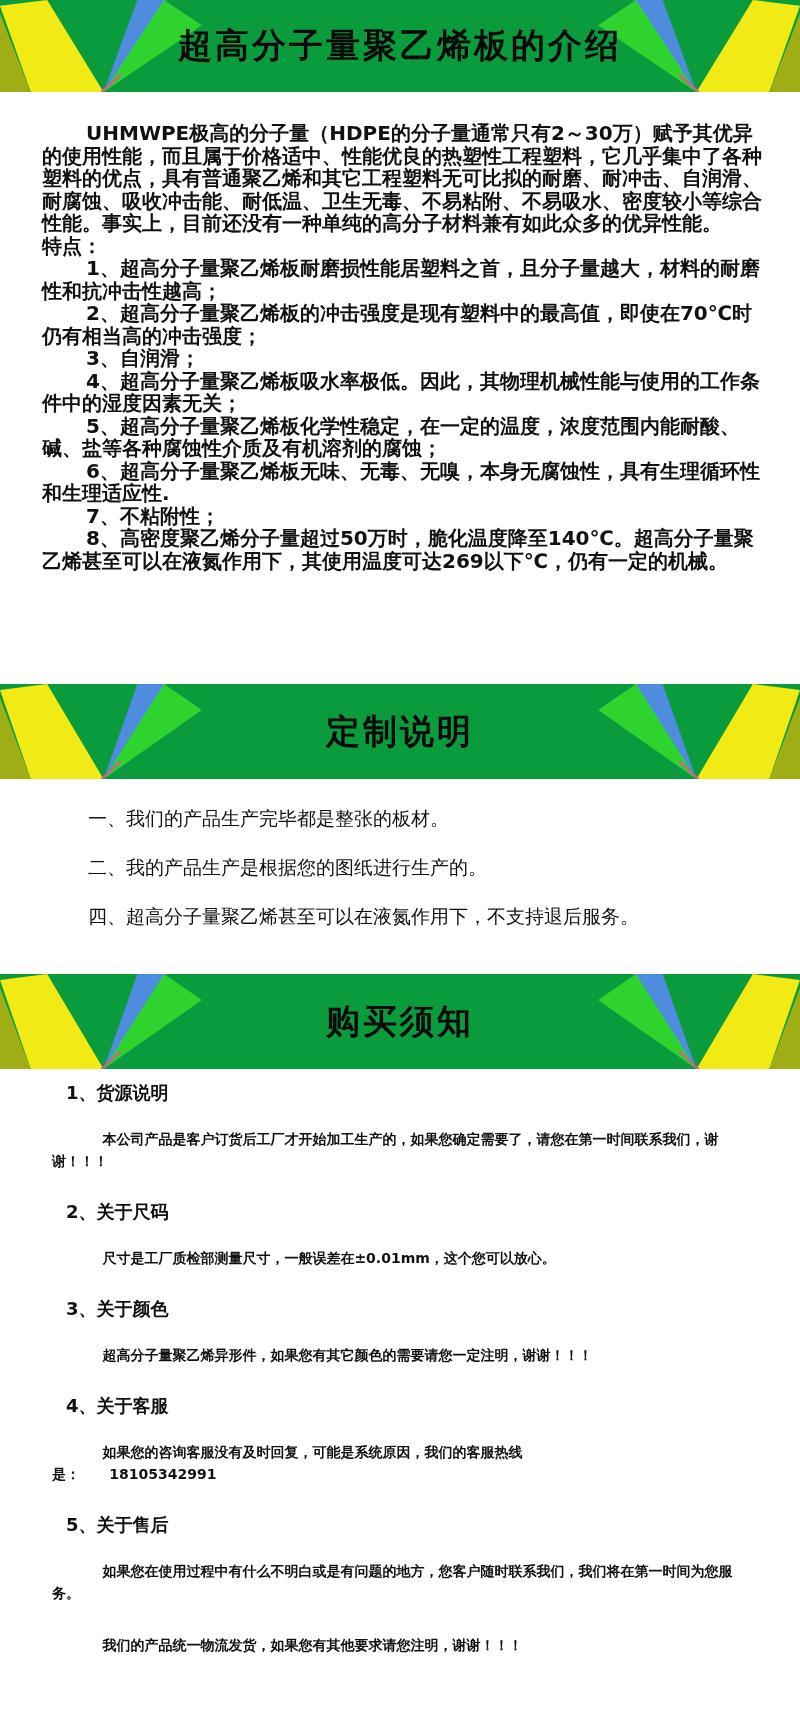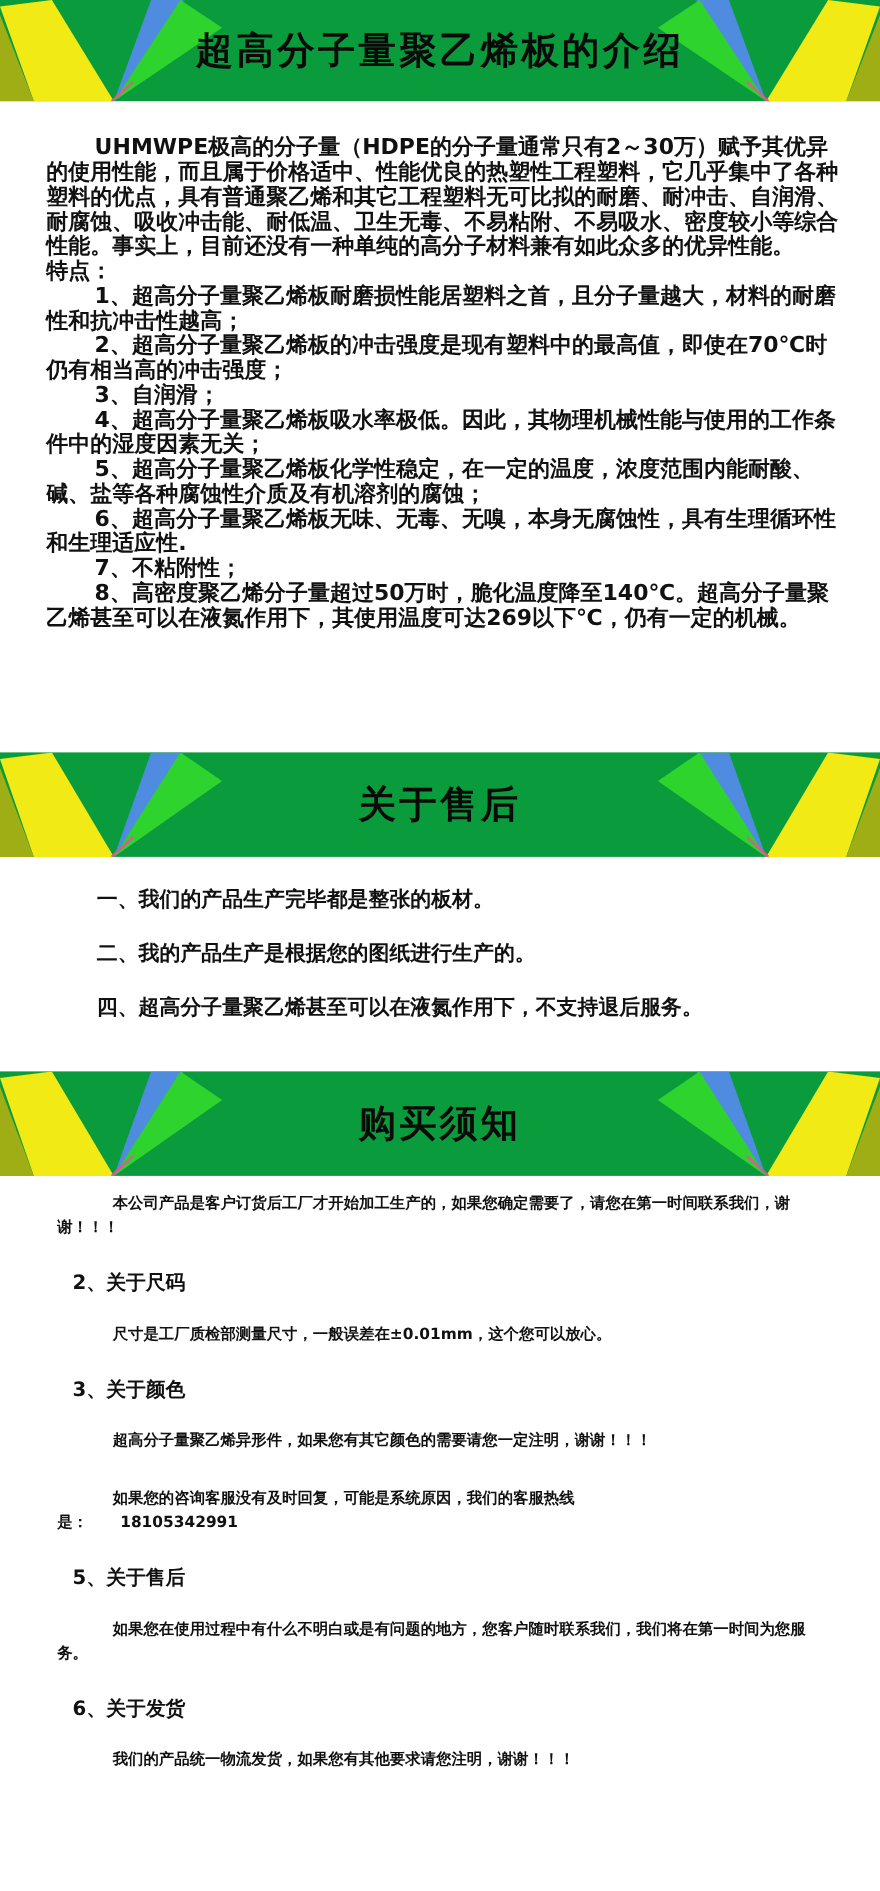--- a/index.html
+++ b/index.html
@@ -36,21 +36,21 @@
   .rb-yellow{fill:var(--ribbon-yellow);}
   .rb-blue{fill:var(--ribbon-blue);}
   .rb-green{fill:var(--ribbon-green);}
   .rb-pink{stroke:var(--ribbon-pink);stroke-width:2;}
   .intro{
     height:572px;padding:10px 36px 0 42px;
     font-size:20px;line-height:22.5px;font-weight:700;
   }
   .intro p{margin:0;}
   .ti{text-indent:2.2em;}
-  .custom{height:195px;padding:28px 40px 0 88px;font-size:19px;font-weight:700;}
+  .custom{height:195px;padding:28px 40px 0 88px;font-size:19px;font-weight:400;}
   .custom p{margin:0 0 27px;line-height:22px;}
   .purchase{height:667px;padding:14px 42px 0 52px;}
   .purchase h3{font-size:18px;font-weight:600;margin:0 0 25px 14px;line-height:20px;}
   .purchase p{
     font-size:14px;font-weight:600;margin:0 0 30px;line-height:22px;
     text-indent:3.6em;white-space:pre-wrap;
   }
 </style>
 </head>
 <body>
@@ -89,21 +89,21 @@
     <p class="ti">5、超高分子量聚乙烯板化学性稳定，在一定的温度，浓度范围内能耐酸、碱、盐等各种腐蚀性介质及有机溶剂的腐蚀；</p>
     <p class="ti">6、超高分子量聚乙烯板无味、无毒、无嗅，本身无腐蚀性，具有生理循环性和生理适应性.</p>
     <p class="ti">7、不粘附性；</p>
     <p class="ti">8、高密度聚乙烯分子量超过50万时，脆化温度降至140℃。超高分子量聚乙烯甚至可以在液氮作用下，其使用温度可达269以下℃，仍有一定的机械。</p>
   </section>
 
   <header class="banner banner-2">
     <svg class="deco left" viewBox="0 0 200 95" preserveAspectRatio="none">
         <use href="#ribbon"></use>
       </svg>
-    <div class="banner-title">关于售后</div>
+    <div class="banner-title">定制说明</div>
     <svg class="deco right" viewBox="0 0 200 95" preserveAspectRatio="none">
         <use href="#ribbon"></use>
       </svg>
   </header>
 
   <section class="custom">
     <p>一、我们的产品生产完毕都是整张的板材。</p>
     <p>二、我的产品生产是根据您的图纸进行生产的。</p>
     <p>四、超高分子量聚乙烯甚至可以在液氮作用下，不支持退后服务。</p>
   </section>
@@ -112,31 +112,32 @@
     <svg class="deco left" viewBox="0 0 200 95" preserveAspectRatio="none">
         <use href="#ribbon"></use>
       </svg>
     <div class="banner-title">购买须知</div>
     <svg class="deco right" viewBox="0 0 200 95" preserveAspectRatio="none">
         <use href="#ribbon"></use>
       </svg>
   </header>
 
   <section class="purchase">
+    <h3>1、货源说明</h3>
     <p>本公司产品是客户订货后工厂才开始加工生产的，如果您确定需要了，请您在第一时间联系我们，谢谢！！！</p>
 
     <h3>2、关于尺码</h3>
     <p>尺寸是工厂质检部测量尺寸，一般误差在±0.01mm，这个您可以放心。</p>
 
     <h3>3、关于颜色</h3>
     <p>超高分子量聚乙烯异形件，如果您有其它颜色的需要请您一定注明，谢谢！！！</p>
 
+    <h3>4、关于客服</h3>
     <p>如果您的咨询客服没有及时回复，可能是系统原因，我们的客服热线
 是：      18105342991</p>
 
     <h3>5、关于售后</h3>
     <p>如果您在使用过程中有什么不明白或是有问题的地方，您客户随时联系我们，我们将在第一时间为您服务。</p>
 
-    <h3>6、关于发货</h3>
     <p>我们的产品统一物流发货，如果您有其他要求请您注明，谢谢！！！</p>
   </section>
 
 </div>
 
 </body></html>

